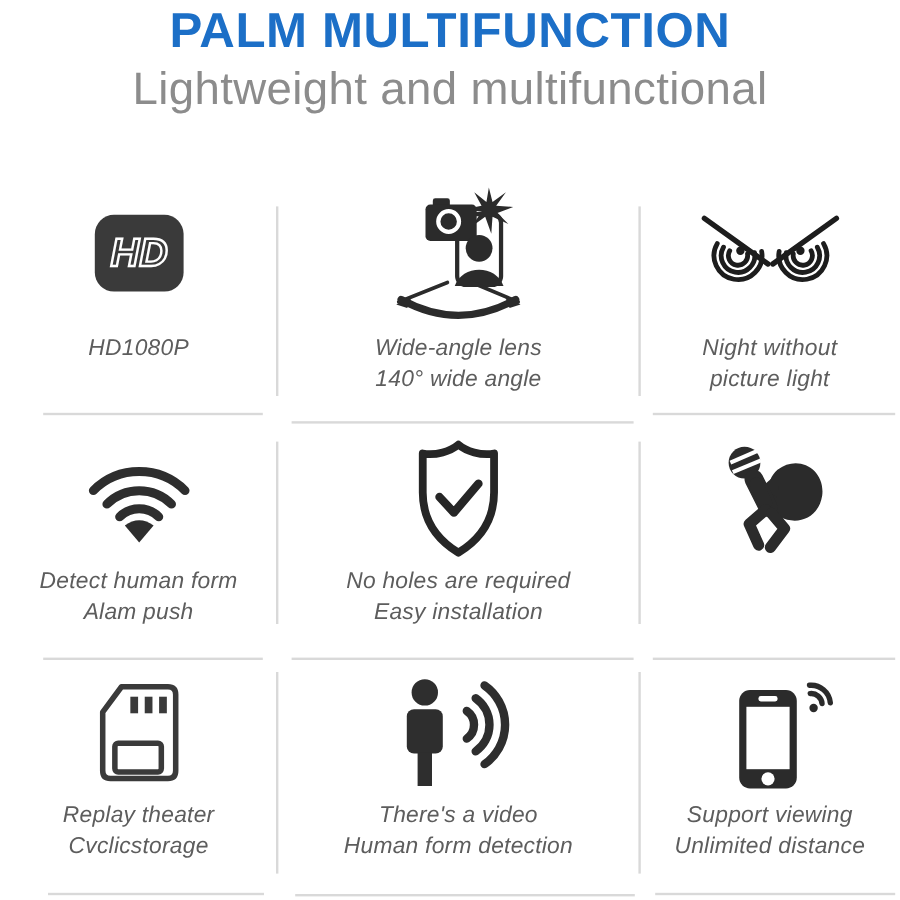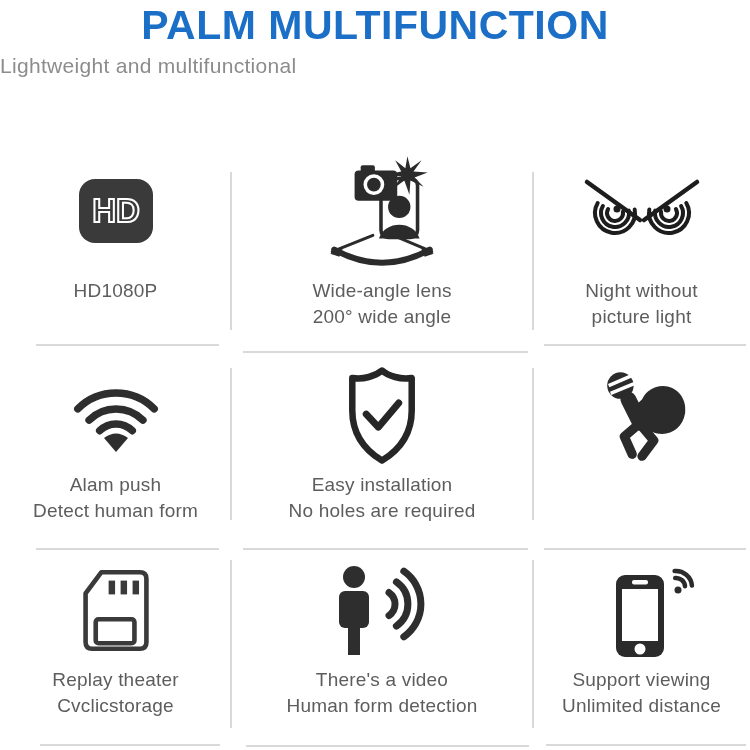--- a/index.html
+++ b/index.html
@@ -5,26 +5,26 @@
   html,body{margin:0;padding:0;background:#fff;}
   .page{
     position:relative;width:750px;height:750px;background:#ffffff;overflow:hidden;
     font-family:"Liberation Sans", sans-serif;
   }
   .title{
     position:absolute;top:2px;left:0;width:750px;text-align:center;
     font-size:41px;font-weight:700;letter-spacing:.5px;color:#1c6fc7;
   }
   .subtitle{
-    position:absolute;top:54px;left:0;width:750px;text-align:left;
-    font-size:21px;font-weight:400;color:#8c8c8c;letter-spacing:.3px;
+    position:absolute;top:54px;left:0;width:750px;text-align:center;
+    font-size:38px;font-weight:400;color:#8c8c8c;letter-spacing:.3px;
   }
   .grid{
     position:absolute;top:140px;left:0;width:750px;height:610px;
-    display:grid;grid-template-columns:231px 302px 217px;grid-template-rows:208px 201px 201px;
+    display:grid;grid-template-columns:231px 302px 217px;grid-template-rows:208px 201px 201px;font-style:italic;
   }
   .cell{display:flex;flex-direction:column;align-items:center;}
   .icon-box{display:flex;align-items:center;justify-content:center;}
   .r1 .icon-box{height:122px;margin-top:10px;}
   .r2 .icon-box{height:100px;margin-top:18px;}
   .r3 .icon-box{height:100px;margin-top:12px;}
   .feat-text{
     margin-top:6px;text-align:center;font-size:19px;line-height:26px;color:#5d5d5d;letter-spacing:.2px;
   }
   .vline{position:absolute;width:2px;background:#d9d9d9;}
@@ -65,21 +65,21 @@
           <path d="M62 83 C68 65 96 65 102 83 Z" fill="#2b2b2b"></path>
           <path d="M56 80 L16 96" stroke="#2b2b2b" stroke-width="3" stroke-linecap="round"></path>
           <path d="M14 98 L27 91 L23 101 Z" fill="#2b2b2b"></path>
           <path d="M76 80 L114 96" stroke="#2b2b2b" stroke-width="3" stroke-linecap="round"></path>
           <path d="M116 98 L103 91 L107 101 Z" fill="#2b2b2b"></path>
           <path d="M18 94 Q65 120 112 94" fill="none" stroke="#2b2b2b" stroke-width="6" stroke-linecap="round"></path>
         </svg>
       </div>
       <div class="feat-text">
         <div>Wide-angle lens</div>
-        <div>200° wide angle</div>
+        <div>140° wide angle</div>
       </div>
     </div>
 
     <div class="cell r1">
       <div class="icon-box">
         <svg width="120" height="88" viewBox="0 0 120 88" aria-hidden="true">
           <g stroke="#1d1d1d" stroke-width="4" fill="none" stroke-linecap="round">
             <path d="M15.7 36 A20 20 0 1 0 52.7 42.5"></path>
             <path d="M20.9 39 A14 14 0 1 0 46.8 43.6"></path>
             <path d="M26.1 42 A8 8 0 1 0 40.9 44.6"></path>
@@ -104,35 +104,35 @@
         <svg width="104" height="82" viewBox="0 0 104 82" aria-hidden="true">
           <g stroke="#2e2e2e" stroke-width="7.5" fill="none" stroke-linecap="round">
             <path d="M13.8 33.8 A54 54 0 0 1 90.2 33.8"></path>
             <path d="M25.1 45.1 A38 38 0 0 1 78.9 45.1"></path>
             <path d="M35.7 55.7 A23 23 0 0 1 68.3 55.7"></path>
           </g>
           <path d="M40 63 Q52 54 64 63 L52 77 Z" fill="#2e2e2e"></path>
         </svg>
       </div>
       <div class="feat-text">
+        <div>Detect human form</div>
         <div>Alam push</div>
-        <div>Detect human form</div>
       </div>
     </div>
 
     <div class="cell r2">
       <div class="icon-box">
         <svg width="96" height="104" viewBox="0 0 100 112" aria-hidden="true">
           <path d="M50 7 C57 13 70 17 82 15 L82 50 C82 77 68 93 50 104 C32 93 18 77 18 50 L18 15 C30 17 43 13 50 7 Z" fill="none" stroke="#262626" stroke-width="7" stroke-linejoin="round"></path>
           <path d="M33 54 L46 68 L68 42" fill="none" stroke="#262626" stroke-width="7.5" stroke-linecap="round" stroke-linejoin="round"></path>
         </svg>
       </div>
       <div class="feat-text">
+        <div>No holes are required</div>
         <div>Easy installation</div>
-        <div>No holes are required</div>
       </div>
     </div>
 
     <div class="cell r2">
       <div class="icon-box">
         <svg width="112" height="100" viewBox="0 0 112 102" aria-hidden="true">
           <path d="M62 26 C80 12 103 26 100 48 C97 67 79 74 64 66 C52 60 50 36 62 26 Z" fill="#2b2b2b"></path>
           <path d="M63 28 L47 42 L63 50 Z" fill="#2b2b2b"></path>
           <circle cx="34" cy="20" r="13.5" fill="#2b2b2b"></circle>
           <path d="M22 20 L45 10" stroke="#ffffff" stroke-width="3.5"></path>

